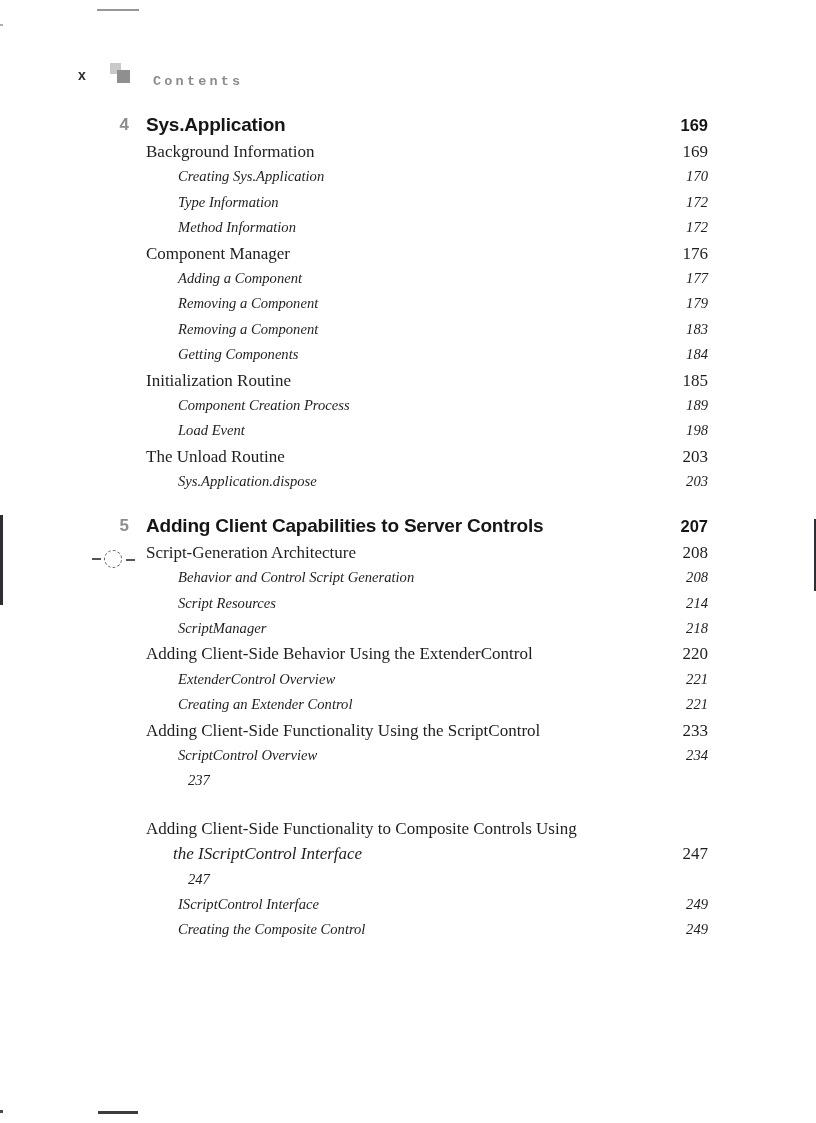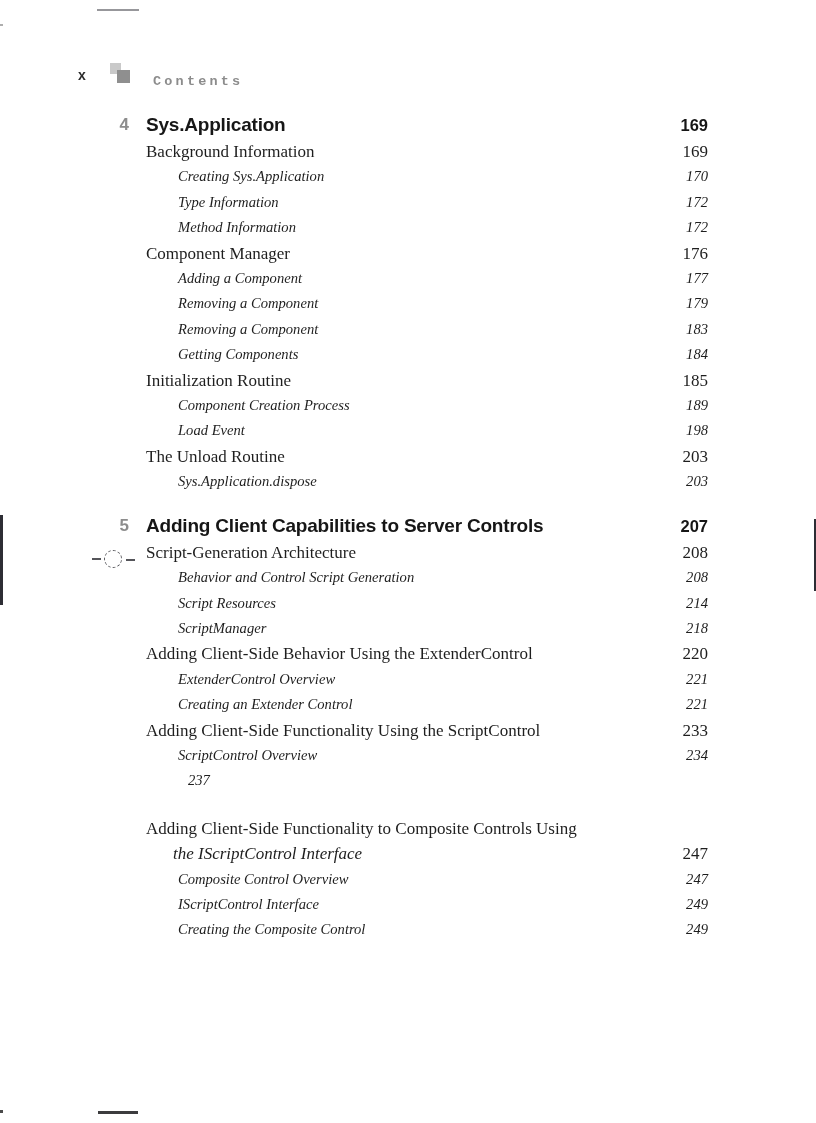--- a/index.html
+++ b/index.html
@@ -199,21 +199,20 @@
           <span class="epage">237</span>
         </div>
         <div class="entry l1 wrap">
           <span class="elines">
             <span class="eline1" style="display: block;">Adding Client-Side Functionality to Composite Controls Using</span>
             <span class="eline2" style="display: block;">the IScriptControl Interface</span>
           </span>
           <span class="epage">247</span>
         </div>
         <div class="entry l2">
-          <span class="etitle">Composite Control Overview</span>
           <span class="epage">247</span>
         </div>
         <div class="entry l2">
           <span class="etitle">IScriptControl Interface</span>
           <span class="epage">249</span>
         </div>
         <div class="entry l2">
           <span class="etitle">Creating the Composite Control</span>
           <span class="epage">249</span>
         </div>

